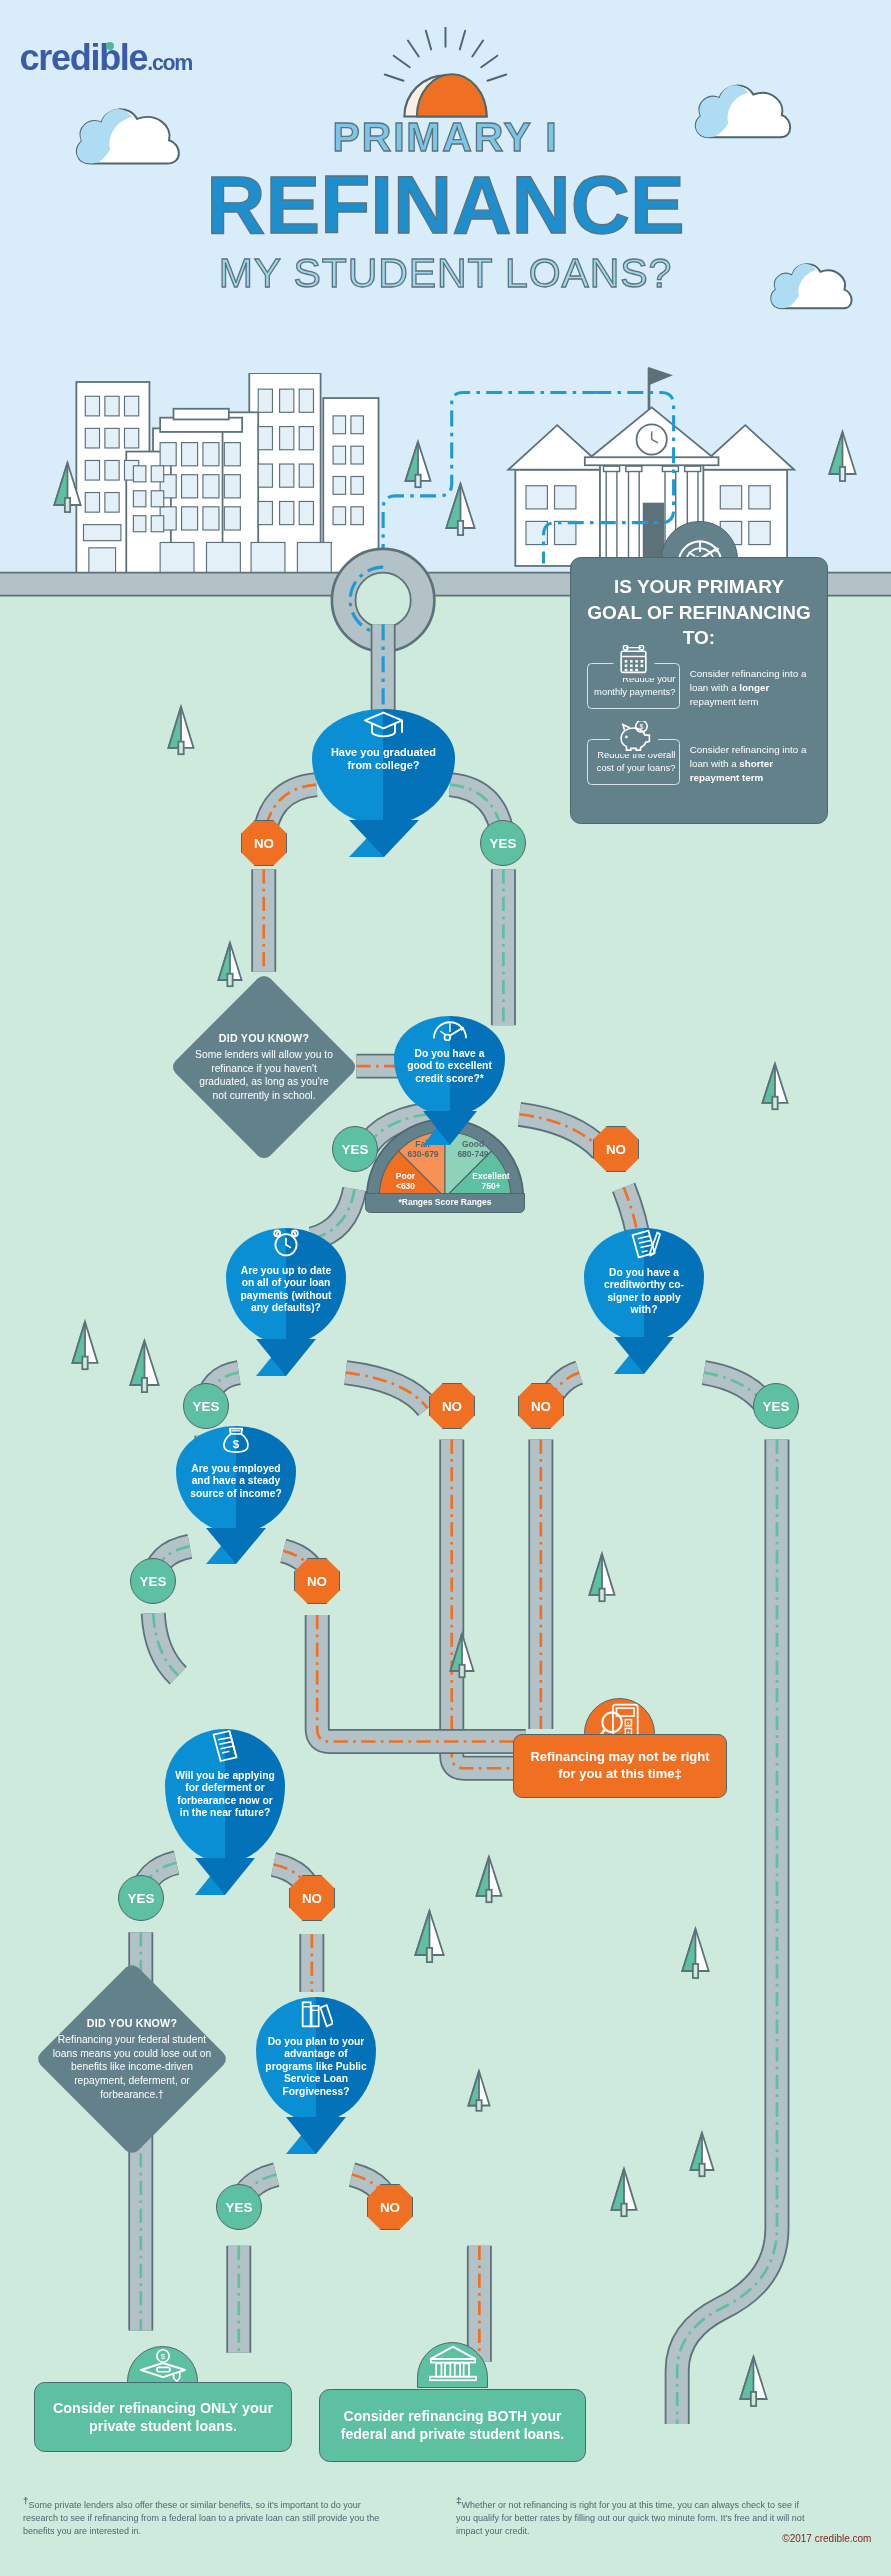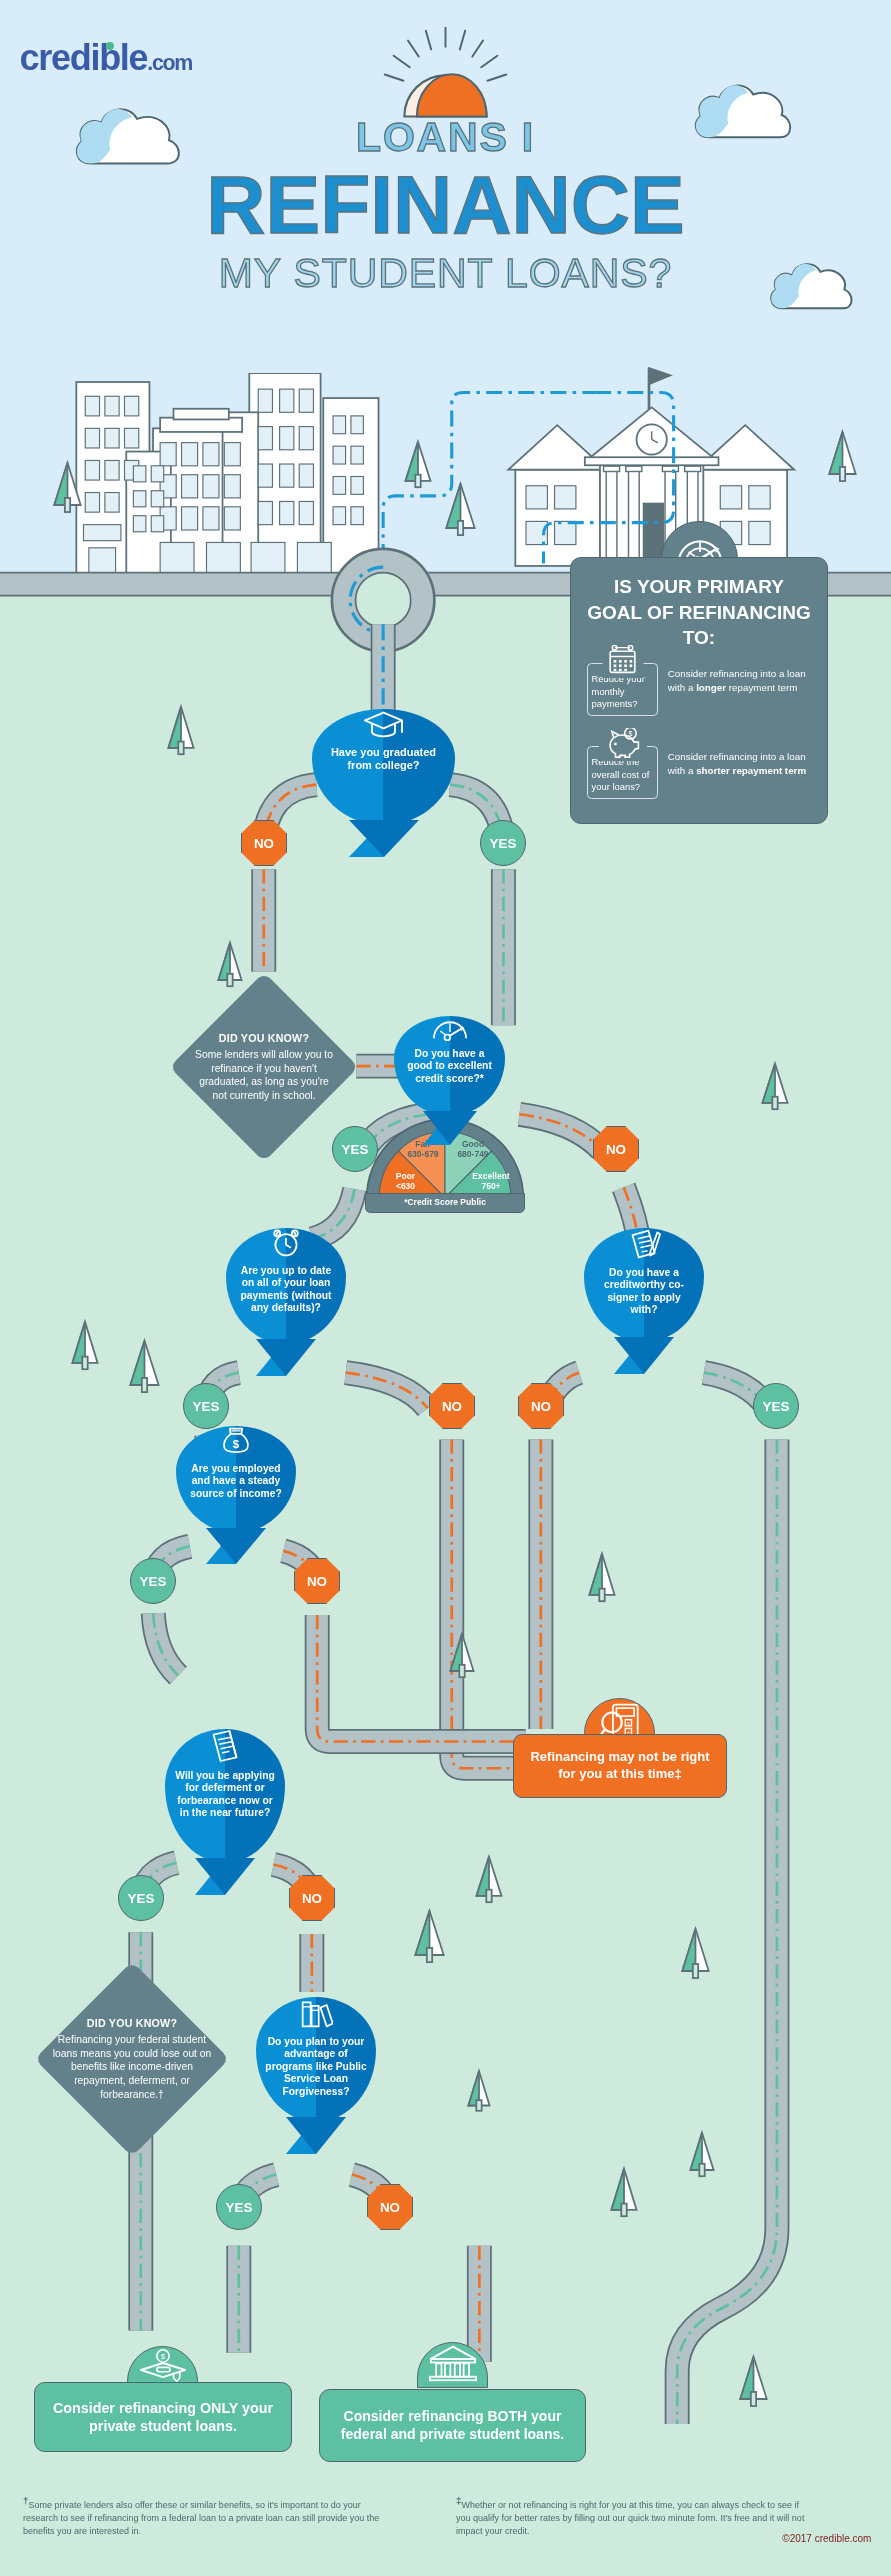--- a/index.html
+++ b/index.html
@@ -49,22 +49,22 @@
     position:absolute; left:570px; top:557px; width:258px; height:267px;
     background:#63818a; border:1.8px solid #4e676f; border-radius:10.7px; color:#fff; z-index:6;
   }
   .goal-tab {
     position:absolute; left:661px; top:521px; width:77px; height:50px;
     background:#63818a; border:1.8px solid #4e676f; border-radius:38px 38px 0 0; z-index:5;
     display:flex; align-items:flex-end; justify-content:center; padding-bottom:3.6px;
   }
   .goal-title { text-align:center; font-size:19px; font-weight:bold; line-height:1.35; padding:16px 16px 0;}
   .goal-row { display:flex; align-items:flex-start; gap:9.8px; padding:12.5px 16px 0; }
-  .goal-box { position:relative; width:71px; min-height:46px; border:1.2px solid #d6e2e5; border-radius:4.5px;
-              font-size:9.4px; line-height:1.3; text-align:left; padding:9px 3.6px 5.3px; }
+  .goal-box { position:relative; width:93px; min-height:46px; border:1.2px solid #d6e2e5; border-radius:4.5px;
+              font-size:9.4px; line-height:1.3; text-align:right; padding:9px 3.6px 5.3px; }
   .goal-box .ic { position:absolute; left:50%; top:-19.6px; transform:translateX(-50%); background:#63818a; padding:0 4.5px;}
   .goal-desc { font-size:9.8px; line-height:1.42; padding-top:3.6px; flex:1; }
   .goal-desc b { font-weight:bold; }
 
   
   .pin { position:absolute; z-index:4; }
   .pin .pin-body {
     width:var(--w); height:var(--h);
     background:linear-gradient(90deg,#0b8fd4 0%, #0b8fd4 50%, #0372b8 50%, #0372b8 100%);
     border-radius:50% 50% 50% 50% / 42% 42% 58% 58%;
@@ -199,21 +199,21 @@
     </svg>
   </div>
   <div class="cloud" style="left:767px; top:254px;">
     <svg width="89" height="57" viewBox="0 0 100 64">
       <path d="M17 61 C4 61 1 47 10 40 C5 28 17 18 28 24 C33 9 53 7 60 20 C77 14 91 27 87 40 C97 43 99 61 85 61 Z" fill="#fff" stroke="#4e676f" stroke-width="2.2"></path>
       <path d="M17 61 C4 61 1 47 10 40 C5 28 17 18 28 24 C33 9 48 7 55 18 C41 22 33 36 36 47 C29 57 25 61 17 61 Z" fill="#aedcf2" stroke="none"></path>
     </svg>
   </div>
 
   <div class="title-wrap">
-    <div class="t-should">LOANS I</div>
+    <div class="t-should">PRIMARY I</div>
     <div class="t-refi">REFINANCE</div>
     <div class="t-loans">MY STUDENT LOANS?</div>
   </div>
 
   <div class="bldg" style="left:71px; top:373px;">
     <svg width="312" height="207" viewBox="0 0 350 232">
       <g fill="#ffffff" stroke="#5d7179" stroke-width="2">
         <rect x="6" y="10" width="82" height="220"></rect>
         <rect x="200" y="0" width="80" height="230"></rect>
         <rect x="283" y="28" width="62" height="202"></rect>
@@ -683,21 +683,21 @@
   </div>
 
   <div class="gauge">
     <svg width="160" height="94" viewBox="0 0 180 105">
       <path d="M2 88 A88 88 0 0 1 178 88 Z" fill="#63818a" stroke="#4e676f" stroke-width="2"></path>
       <path d="M16 88 A74 74 0 0 1 90 14 L90 88 Z" fill="#f79054" stroke="#4e676f" stroke-width="1.2" transform="rotate(0 90 88)"></path>
       <path d="M90 88 L16 88 A74 74 0 0 1 37.7 35.7 Z" fill="#f07023" stroke="#4e676f" stroke-width="1.2"></path>
       <path d="M90 88 L90 14 A74 74 0 0 1 142.3 35.7 Z" fill="#8ed3b9" stroke="#4e676f" stroke-width="1.2"></path>
       <path d="M90 88 L142.3 35.7 A74 74 0 0 1 164 88 Z" fill="#5dc0a0" stroke="#4e676f" stroke-width="1.2"></path>
     </svg>
-    <div class="gauge-cap">*Credit Score Public</div>
+    <div class="gauge-cap">*Ranges Score Ranges</div>
     <div class="g-lbl light" style="left:18px; top:53px; width:45px;">
       <span>Poor</span><br><span>&lt;630</span>
     </div>
     <div class="g-lbl" style="left:32px; top:21.4px; width:52px;">
       <span>Fair</span><br><span>630-679</span>
     </div>
     <div class="g-lbl" style="left:82px; top:21.4px; width:52px;">
       <span>Good</span><br><span>680-749</span>
     </div>
     <div class="g-lbl light" style="left:100px; top:53px; width:52px;">

